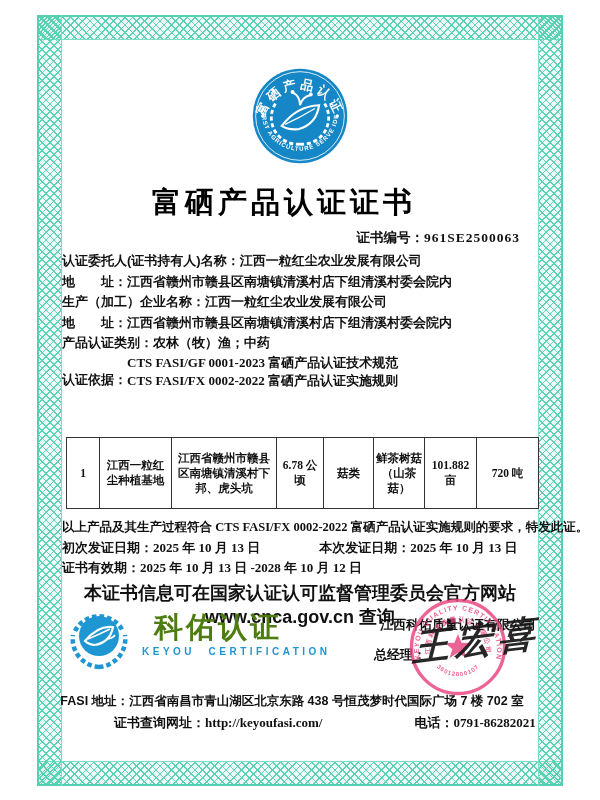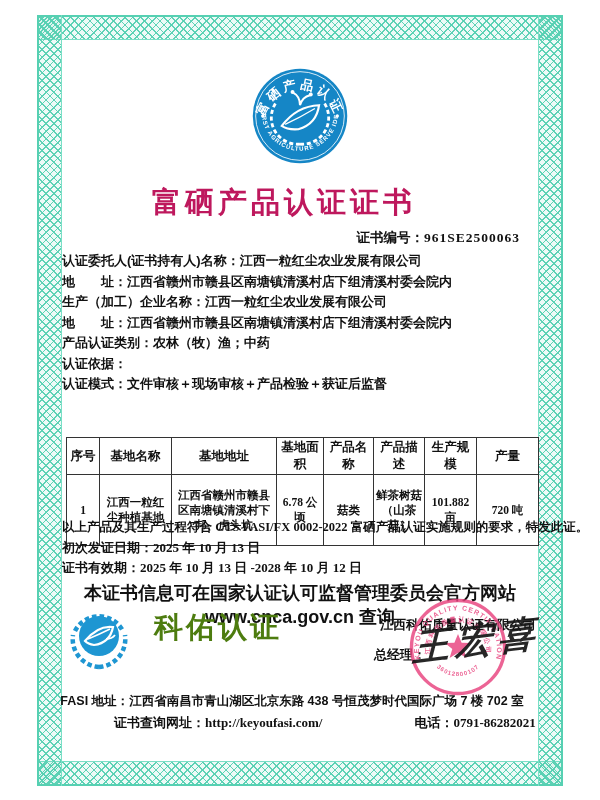--- a/index.html
+++ b/index.html
@@ -15,21 +15,21 @@
       repeating-linear-gradient(-45deg,rgba(86,208,178,.95) 0 1.2px,transparent 1.2px 5.5px);
   }
   .bframe.top{left:37px;top:15px;right:37px;height:22px;border-top:2px solid #56d0b2;border-bottom:1.5px solid #7adfc6;}
   .bframe.bottom{left:37px;bottom:14px;right:37px;height:22px;border-bottom:2px solid #56d0b2;border-top:1.5px solid #7adfc6;}
   .bframe.left{left:37px;top:15px;bottom:14px;width:22px;border-left:2px solid #56d0b2;border-right:1.5px solid #7adfc6;}
   .bframe.right{right:37px;top:15px;bottom:14px;width:22px;border-right:2px solid #56d0b2;border-left:1.5px solid #7adfc6;}
 
   
   .logo{position:absolute;left:242px;top:58px;width:116px;height:116px;}
   .doc-title{position:absolute;left:0;top:183px;width:568px;text-align:center;
-    font-size:29px;font-weight:800;letter-spacing:4px;color:#be185d;}
+    font-size:29px;font-weight:800;letter-spacing:4px;color:#000000;}
   .cert-no{position:absolute;right:80px;top:229px;font-size:13.5px;font-weight:700;}
   .cert-no .num{font-family:"Liberation Serif",serif;letter-spacing:1px;}
 
   
   .fields{position:absolute;left:62px;top:251px;width:482px;font-size:13px;font-weight:700;}
   .line{display:flex;line-height:20.5px;height:20.5px;white-space:nowrap;align-items:flex-end;}
   .line.tall{height:auto;}
   .lbl{flex:0 0 auto;}
   .val{flex:0 0 auto;}
   .latin{font-family:"Liberation Serif",serif;}
@@ -126,84 +126,76 @@
     <div class="line">
       <span class="lbl">地　　址：</span>
       <span class="val">江西省赣州市赣县区南塘镇清溪村店下组清溪村委会院内</span>
     </div>
     <div class="line">
       <span class="lbl">产品认证类别：</span>
       <span class="val">农林（牧）渔；中药</span>
     </div>
     <div class="line tall">
       <span class="lbl">认证依据：</span>
-    </div>
-    <div class="line">
-      <span class="lbl">认证模式：</span>
-      <span class="val">文件审核＋现场审核＋产品检验＋获证后监督</span>
+      <span class="val basis-vals">
+        <div class="latin">CTS FASI/GF 0001-2023 富硒产品认证技术规范</div>
+        <div class="latin">CTS FASI/FX 0002-2022 富硒产品认证实施规则</div>
+      </span>
     </div>
   </div>
 
   <table class="scope-table">
     <colgroup>
       <col style="width:33px">
         <col style="width:72px">
         <col style="width:105px">
         <col style="width:47px">
       <col style="width:50px">
         <col style="width:51px">
         <col style="width:52px">
         <col style="width:62px">
     </colgroup>
     <tbody>
-        <tr>
-      <th>序号</th>
-      <th>基地名称</th>
-      <th>基地地址</th>
-      <th>基地面积</th>
-      <th>产品名称</th>
-      <th>产品描述</th>
-      <th>生产规模</th>
-      <th>产量</th>
-    </tr>
     <tr>
       <td class="serif">1</td>
       <td>江西一粒红尘种植基地</td>
       <td>江西省赣州市赣县区南塘镇清溪村下邦、虎头坑</td>
       <td class="serif">6.78 公顷</td>
       <td>菇类</td>
       <td>鲜茶树菇（山茶菇）</td>
       <td class="serif">101.882 亩</td>
       <td class="serif">720 吨</td>
     </tr>
   </tbody>
     </table>
 
   <div class="statement">以上产品及其生产过程符合 CTS FASI/FX 0002-2022 富硒产品认证实施规则的要求，特发此证。</div>
 
   <div class="dates">
     <span><span>初次发证日期：</span><span class="serifnum">2025 年 10 月 13 日</span></span>
+    <span class="seg2"><span>本次发证日期：</span><span class="serifnum">2025 年 10 月 13 日</span></span>
   </div>
   <div class="validity">
     <span>证书有效期：</span><span class="serifnum">2025 年 10 月 13 日 -2028 年 10 月 12 日</span>
   </div>
 
   <div class="info-line">本证书信息可在国家认证认可监督管理委员会官方网站 www.cnca.gov.cn 查询</div>
 
   <svg class="keyou-emblem" viewBox="0 0 78 66">
     <path d="M 39,62 A 28,28 0 0 1 13,30" fill="none" stroke="#1e96d2" stroke-width="4.5" stroke-dasharray="4.5 3"></path>
     <path d="M 39,62 A 28,28 0 0 0 65,30" fill="none" stroke="#1e96d2" stroke-width="4.5" stroke-dasharray="4.5 3"></path>
     <path d="M 15,26 A 27,27 0 0 1 63,26" fill="none" stroke="#1e96d2" stroke-width="4.5" stroke-dasharray="4.5 3"></path>
     <circle cx="39" cy="31" r="20" fill="#1e96d2"></circle>
     <path d="M 25,36 Q 38,20 53,22 Q 50,38 34,40 Q 28,39 25,36 Z" fill="none" stroke="#ffffff" stroke-width="2.2"></path>
     <path d="M 28,34 Q 40,29 50,24" fill="none" stroke="#ffffff" stroke-width="1.4"></path>
     <path d="M 46,34 Q 52,34 55,30" fill="none" stroke="#ffffff" stroke-width="1.8"></path>
   </svg>
   <div class="keyou-brand">
     <div class="keyou-cn">科佑认证</div>
+    <div class="keyou-en">KEYOU　CERTIFICATION</div>
   </div>
 
   <div class="company">江西科佑质量认证有限公司</div>
   <div class="manager">总经理：</div>
 
   <svg class="stamp" viewBox="0 0 108 108">
     <defs>
       <path id="sealRing" d="M 16.5,67 A 39,39 0 1 1 91.5,67" fill="none"></path>
       <path id="sealCn" d="M 27,64 A 28,28 0 1 1 81,64" fill="none"></path>
       <path id="sealNum" d="M 26,64 A 30,30 0 0 0 82,64" fill="none"></path>

